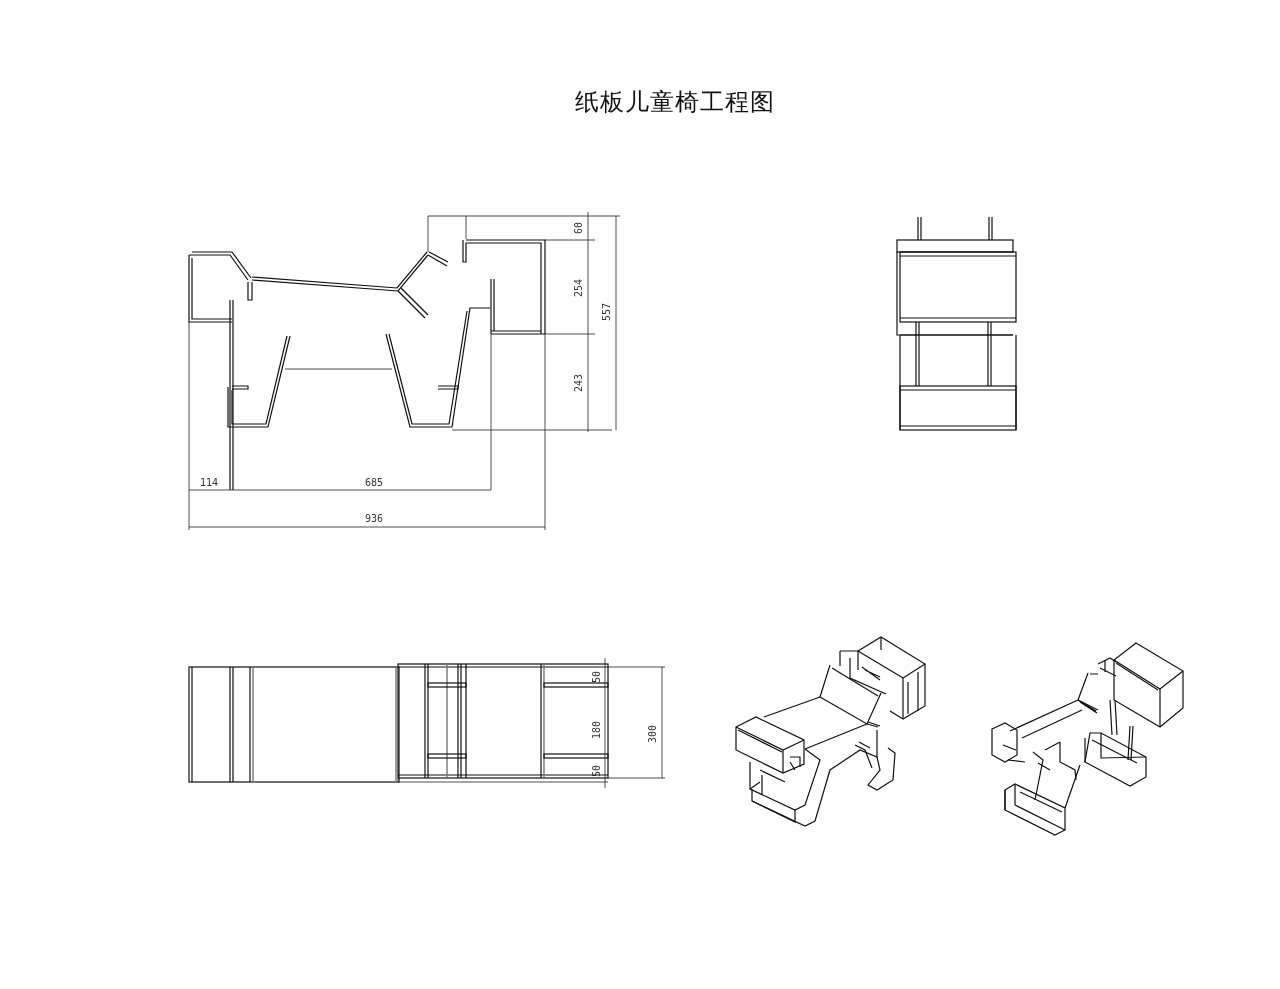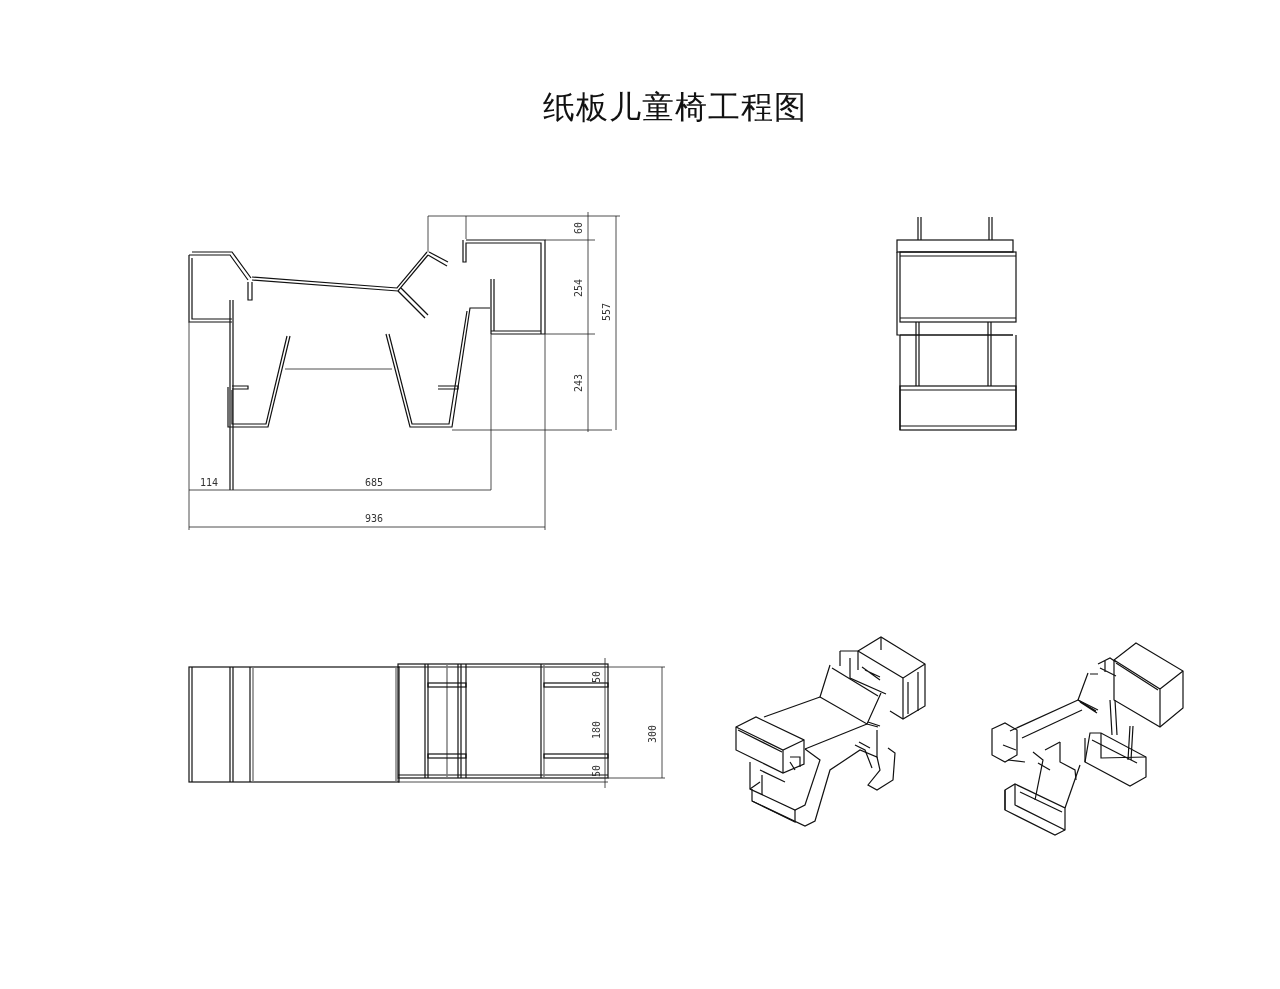--- a/index.html
+++ b/index.html
@@ -1,19 +1,19 @@
 <!DOCTYPE html>
 <html><head>
   <meta charset="utf-8">
   <style>
     html, body { margin: 0; padding: 0; background: #ffffff; }
     body { width: 1280px; height: 989px; position: relative; overflow: hidden; font-family: "DejaVu Sans", sans-serif; }
     .title {
       position: absolute; left: 0; top: 86px; width: 1280px; text-align: center;
-      font-family: "DejaVu Sans", sans-serif; font-size: 32px; color: #111; letter-spacing: 1px;
+      font-family: "DejaVu Sans", sans-serif; font-size: 24px; color: #111; letter-spacing: 1px;
       padding-left: 70px; box-sizing: border-box;
     }
     svg.drawing { position: absolute; left: 0; top: 0; }
     .ln { stroke: #111; stroke-width: 1.2; fill: none; }
     .ln2 { stroke: #111; stroke-width: 1.6; fill: none; }
     .thin { stroke: #222; stroke-width: 0.8; fill: none; }
     .grey { stroke: #777; stroke-width: 1.4; fill: none; }
     .dimtxt { font-family: "DejaVu Sans Mono", monospace; font-size: 10px; fill: #333; }
   </style>
 </head>

